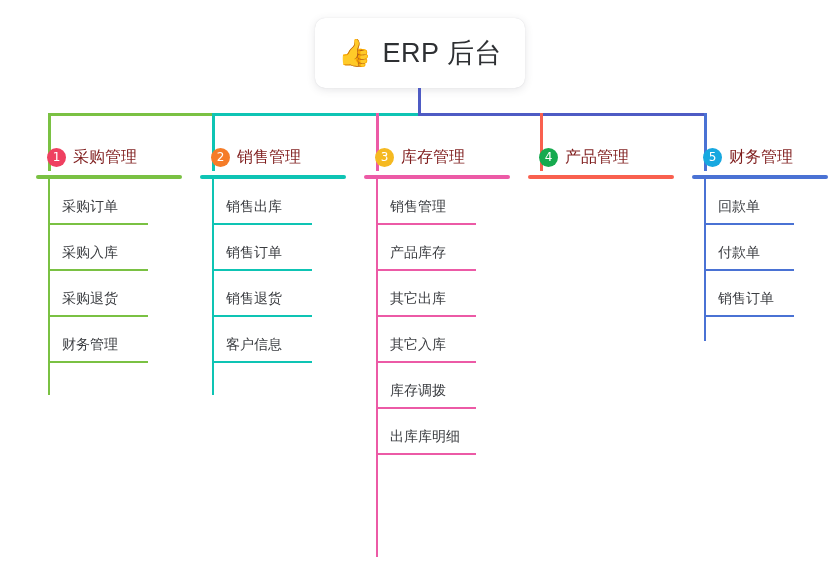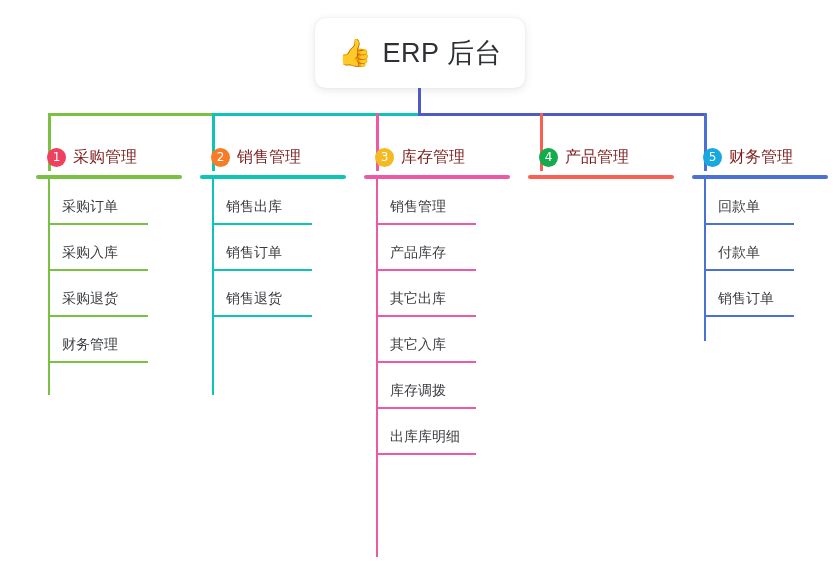--- a/index.html
+++ b/index.html
@@ -192,20 +192,24 @@
             <div class="leaf-rule" style="width: 100px; background: rgb(14, 196, 180);"></div>
           </div>
           <div class="leaf">
             <span class="leaf-label">销售订单</span>
             <div class="leaf-rule" style="width: 100px; background: rgb(14, 196, 180);"></div>
           </div>
           <div class="leaf">
             <span class="leaf-label">销售退货</span>
             <div class="leaf-rule" style="width: 100px; background: rgb(14, 196, 180);"></div>
           </div>
+          <div class="leaf">
+            <span class="leaf-label">客户信息</span>
+            <div class="leaf-rule" style="width: 100px; background: rgb(14, 196, 180);"></div>
+          </div>
         </div>
       </div>
       <div class="column" style="left: 364px;">
         <div class="col-head">
           <span class="badge" style="background: rgb(245, 185, 33);">3</span>
           <span class="col-title">库存管理</span>
         </div>
         <div class="head-rule" style="width: 146px; background: rgb(236, 90, 166);"></div>
         <div class="leaf-list">
           <div class="spine" style="background: rgb(236, 90, 166); height: 378px;"></div>

